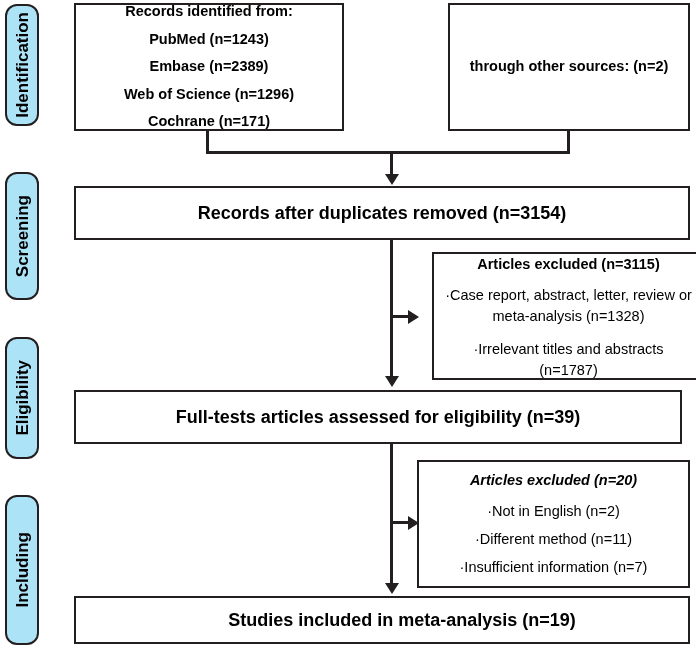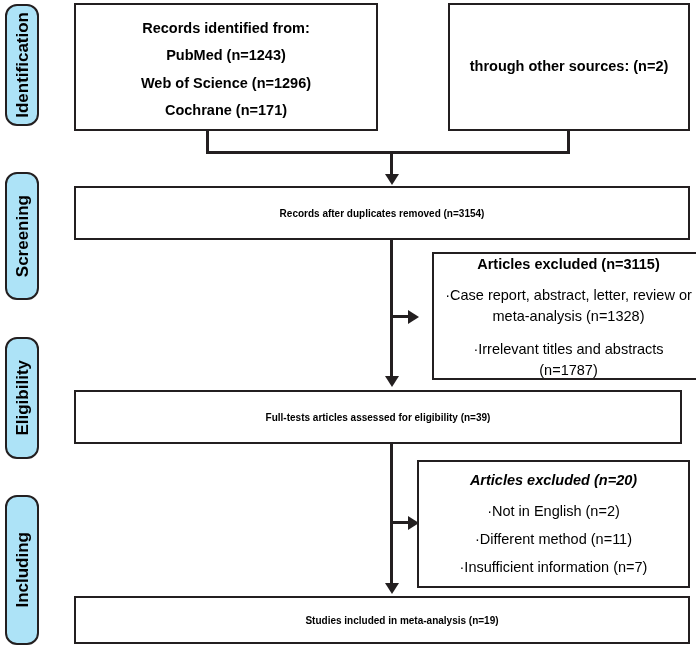--- a/index.html
+++ b/index.html
@@ -22,21 +22,21 @@
   
   .box{
     position:absolute;background:#ffffff;border:2px solid #231f20;
     box-sizing:border-box;display:flex;flex-direction:column;
     align-items:center;justify-content:center;text-align:center;
     padding:4px 8px;
   }
   .box .ln{font-size:14.5px;line-height:1.9;white-space:nowrap;}
   .box .ln.b{font-weight:bold;}
   .box .ln.wrap{white-space:normal;line-height:1.45;}
-  .box.single .ln{font-weight:bold;font-size:10px;}
+  .box.single .ln{font-weight:bold;font-size:18px;}
 
   
   .vline{position:absolute;background:#231f20;width:3px;}
   .hline{position:absolute;background:#231f20;height:3px;}
   .arrow-down{
     position:absolute;width:0;height:0;
     border-left:7px solid transparent;border-right:7px solid transparent;
     border-top:11px solid #231f20;
   }
   .arrow-right{
@@ -59,23 +59,24 @@
   </div>
 
   <div class="phase" style="top:337px;height:122px;">
     <span>Eligibility</span>
   </div>
 
   <div class="phase" style="top:495px;height:150px;">
     <span>Including</span>
   </div>
 
-  <div class="box" style="left:74px;top:3px;width:304px;height:128px;justify-content:flex-end;">
+  <div class="box" style="left:74px;top:3px;width:270px;height:128px;">
     <div class="ln b">Records identified from:</div>
     <div class="ln b">PubMed (n=1243)</div>
+    <div class="ln b">Embase (n=2389)</div>
     <div class="ln b">Web of Science (n=1296)</div>
     <div class="ln b">Cochrane (n=171)</div>
   </div>
 
   <div class="box" style="left:448px;top:3px;width:242px;height:128px;">
     <div class="ln b" style="line-height:2.6;">through other sources:  (n=2)</div>
   </div>
 
   <div class="vline" style="left:206px;top:131px;height:23px;"></div>
   <div class="vline" style="left:567px;top:131px;height:23px;"></div>

